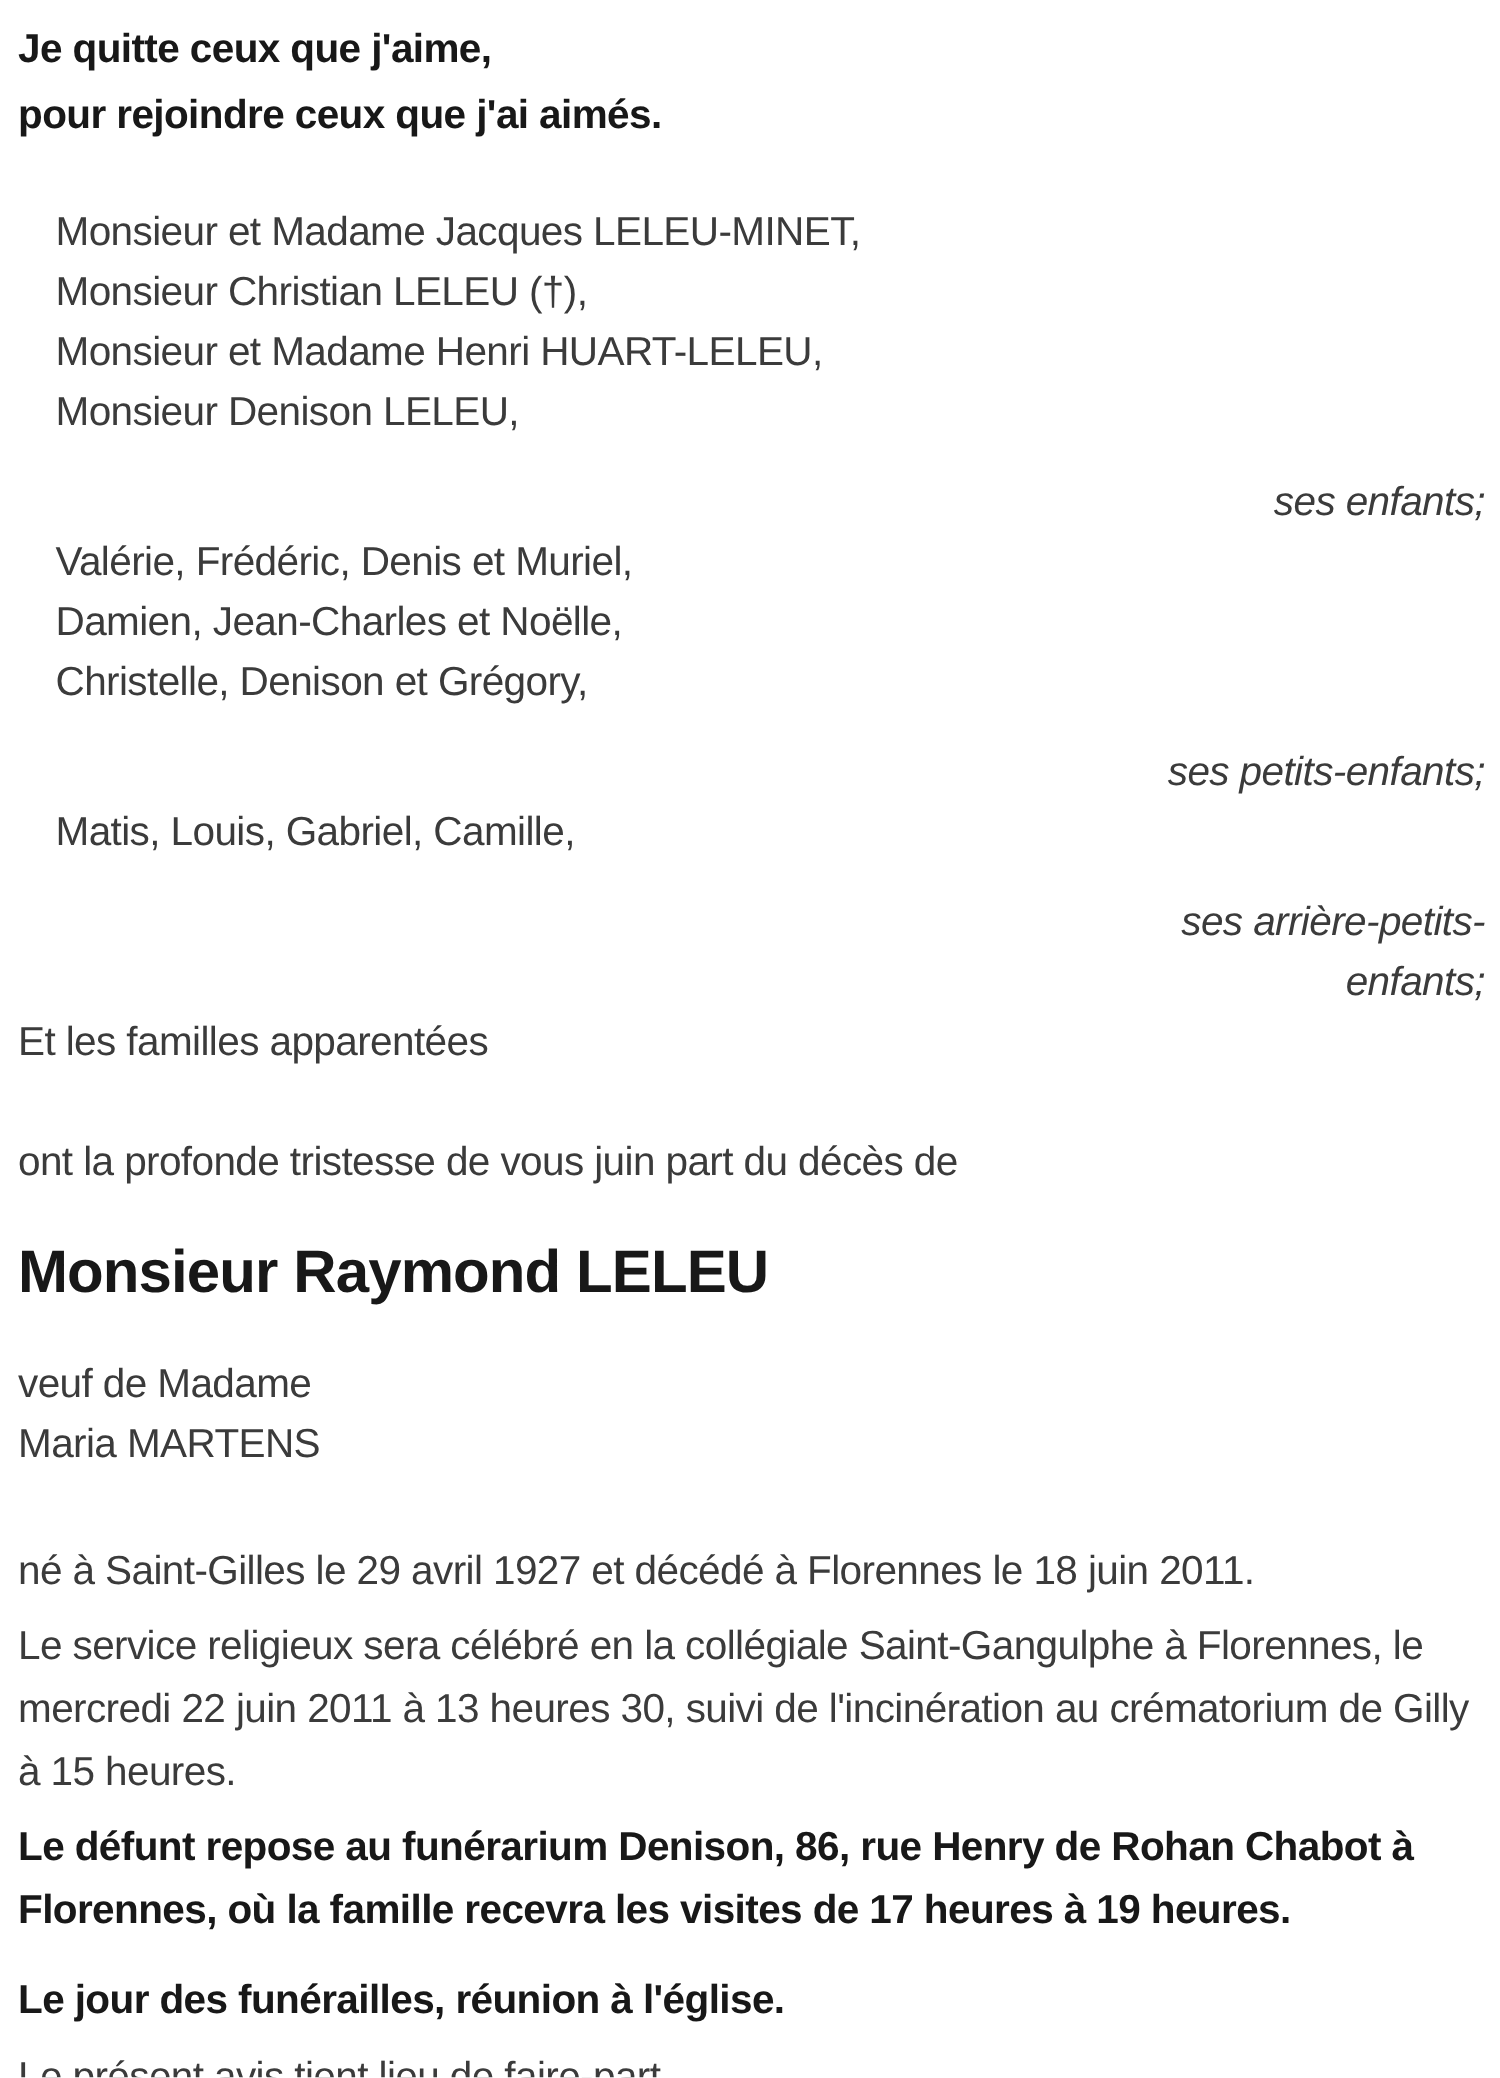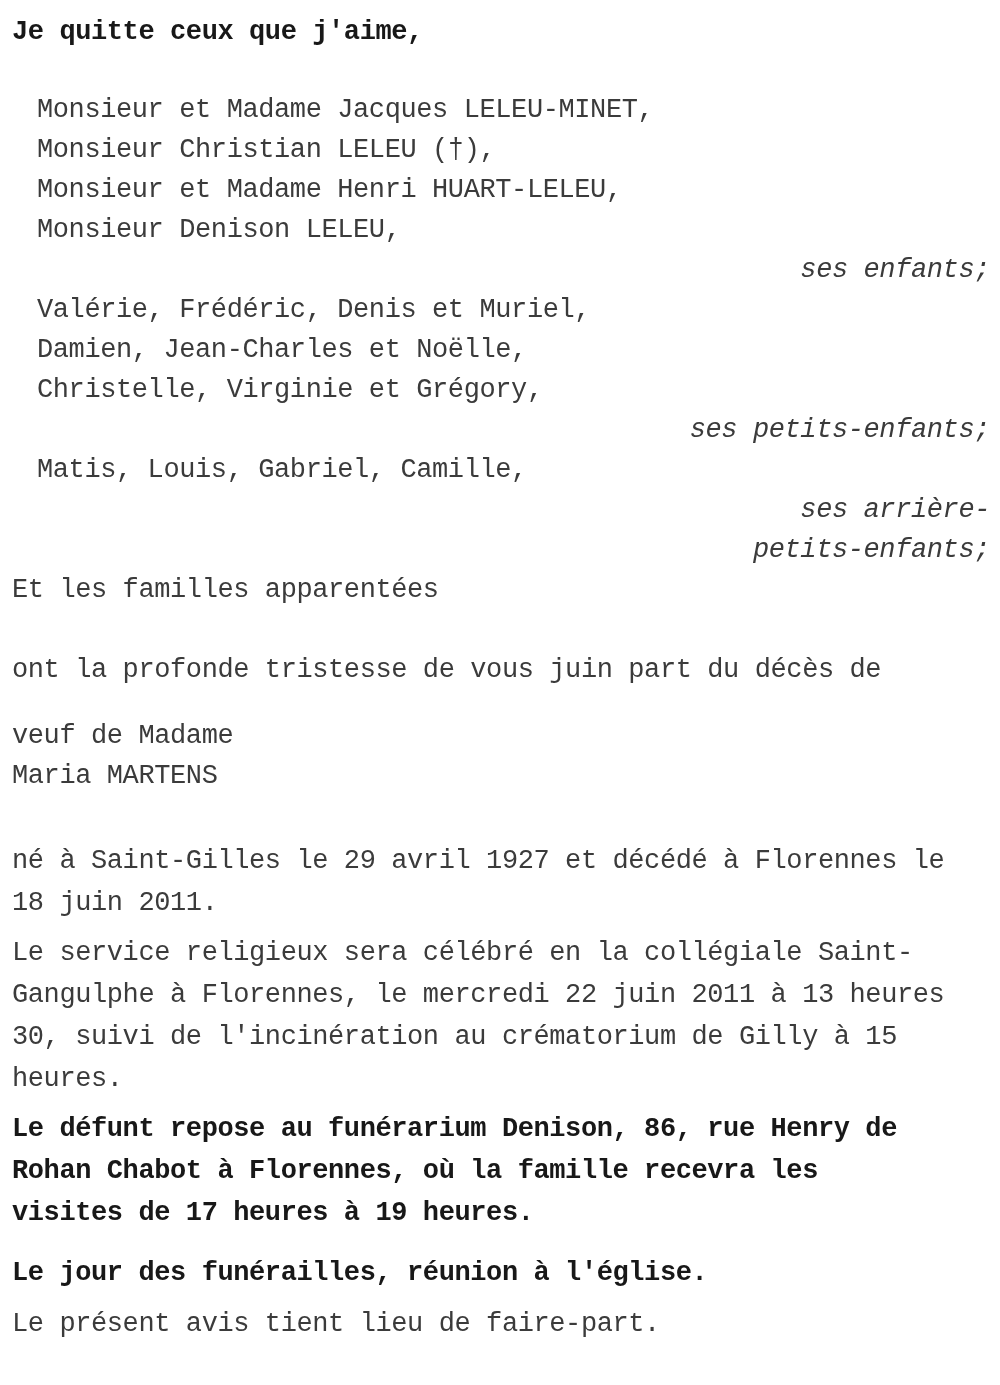--- a/index.html
+++ b/index.html
@@ -11,41 +11,42 @@
   html, body {
     margin: 0;
     padding: 0;
     background: var(--bg-color);
   }
   .page {
     width: 1000px;
     height: 1385px;
     background: var(--bg-color);
     padding: 10px 10px 0 12px;
-    font-family: Liberation Mono, monospace;
+    font-family: Liberation Sans, sans-serif;
     color: var(--text-color);
     font-size: 27px;
     letter-spacing: -0.4px;
     line-height: 40px;
     overflow: hidden;
   }
   .epigraph {
     font-weight: 700;
     color: var(--strong-color);
     font-size: 27px;
     line-height: 44px;
   }
   .family {
     margin-top: 36px;
   }
   .family-line { white-space: nowrap; margin-left: 25px; }
   .attribution {
     font-style: italic;
     text-align: right;
     padding-right: 0;
+    margin-top: 20px;
   }
   .attribution--narrow {
     max-width: 242px;
     margin-left: auto;
   }
   .related-families { margin-top: 0; }
   .announcement {
     margin: 40px 0 0 0;
   }
   .deceased-name {
@@ -76,42 +77,44 @@
   .para--funeral { margin-top: 18px; }
   .para--closing { margin-top: 9px; font-weight: 400; color: var(--text-color); }
 </style>
 </head>
 <body>
 
 <div class="page">
 
   <div class="epigraph">
     <div>Je quitte ceux que j'aime,</div>
+    <div>pour rejoindre ceux que j'ai aimés.</div>
   </div>
 
   <div class="family">
     <div class="family-line">Monsieur et Madame Jacques LELEU-MINET,</div>
     <div class="family-line">Monsieur Christian LELEU (†),</div>
     <div class="family-line">Monsieur et Madame Henri HUART-LELEU,</div>
     <div class="family-line">Monsieur Denison LELEU,</div>
     <div class="attribution">ses enfants;</div>
 
     <div class="family-line">Valérie, Frédéric, Denis et Muriel,</div>
     <div class="family-line">Damien, Jean-Charles et Noëlle,</div>
-    <div class="family-line">Christelle, Virginie et Grégory,</div>
+    <div class="family-line">Christelle, Denison et Grégory,</div>
     <div class="attribution">ses petits-enfants;</div>
 
     <div class="family-line">Matis, Louis, Gabriel, Camille,</div>
     <div class="attribution attribution--narrow">ses arrière-petits-enfants;</div>
 
     <div class="related-families">Et les familles apparentées</div>
   </div>
 
   <p class="announcement">ont la profonde tristesse de vous juin part du décès de</p>
 
+  <h1 class="deceased-name">Monsieur Raymond LELEU</h1>
 
   <div class="widower">
     <div>veuf de Madame</div>
     <div>Maria MARTENS</div>
   </div>
 
   <p class="birth-death">né à Saint-Gilles le 29 avril 1927 et décédé à Florennes le 18 juin 2011.</p>
 
   <p class="para para--service">Le service religieux sera célébré en la collégiale Saint-Gangulphe à Florennes, le mercredi 22 juin 2011 à 13 heures 30, suivi de l'incinération au crématorium de Gilly à 15 heures.</p>
 

